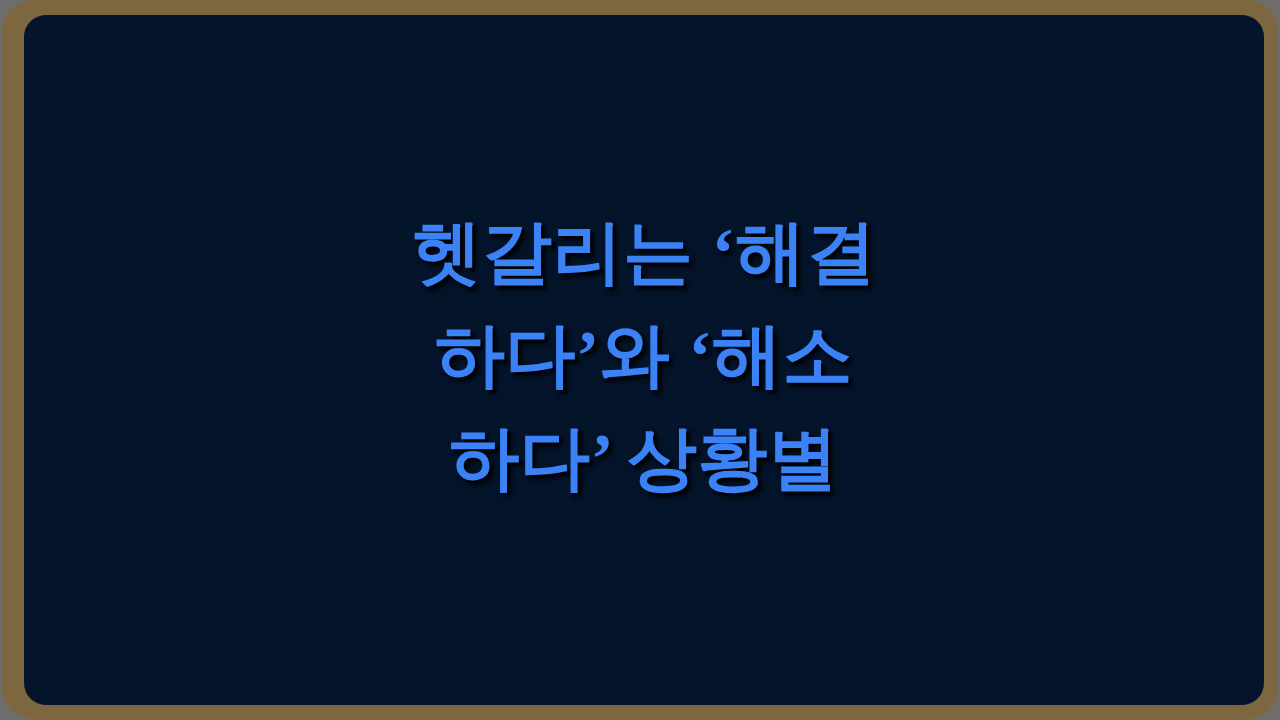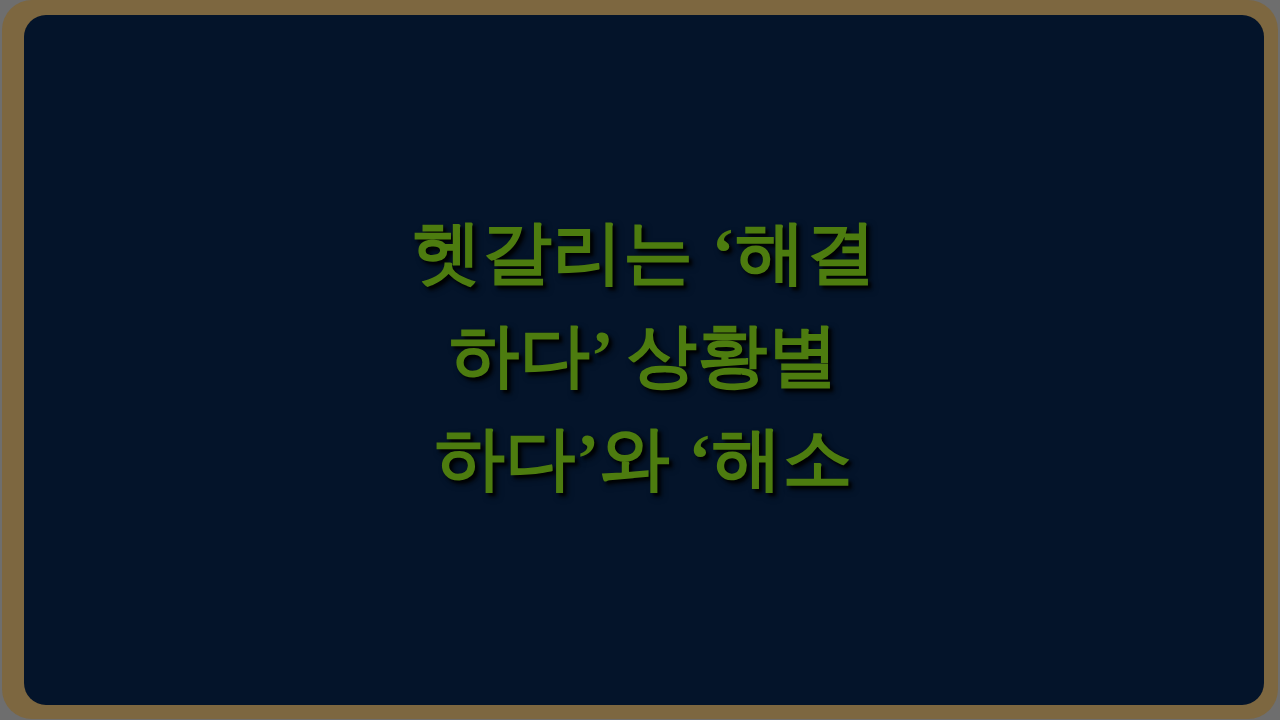--- a/index.html
+++ b/index.html
@@ -52,21 +52,21 @@
   #title-block {
     position: absolute;
     left: 0;
     right: 0;
     top: 186px;
     text-align: center;
   }
 
   .title-line {
     display: block;
-    color: #4d7c0f;
+    color: #3b82f6;
     font-family: "Liberation Serif", "DejaVu Serif", serif;
     font-weight: bold;
     font-size: 70px;
     line-height: 103px;
     letter-spacing: 0.5px;
     white-space: nowrap;
     text-shadow:
       3px 3px 3px rgba(0, 0, 0, 0.85),
       4px 4px 6px rgba(0, 0, 0, 0.55);
   }
@@ -75,21 +75,21 @@
 <body>
 
 <div id="stage">
 
   <div id="frame">
 
     <div id="slide">
 
       <div id="title-block">
         <span class="title-line">헷갈리는 ‘해결</span>
+        <span class="title-line">하다’와 ‘해소</span>
         <span class="title-line">하다’ 상황별</span>
-        <span class="title-line">하다’와 ‘해소</span>
       </div>
 
     </div>
 
   </div>
 
 </div>
 
 </body></html>

